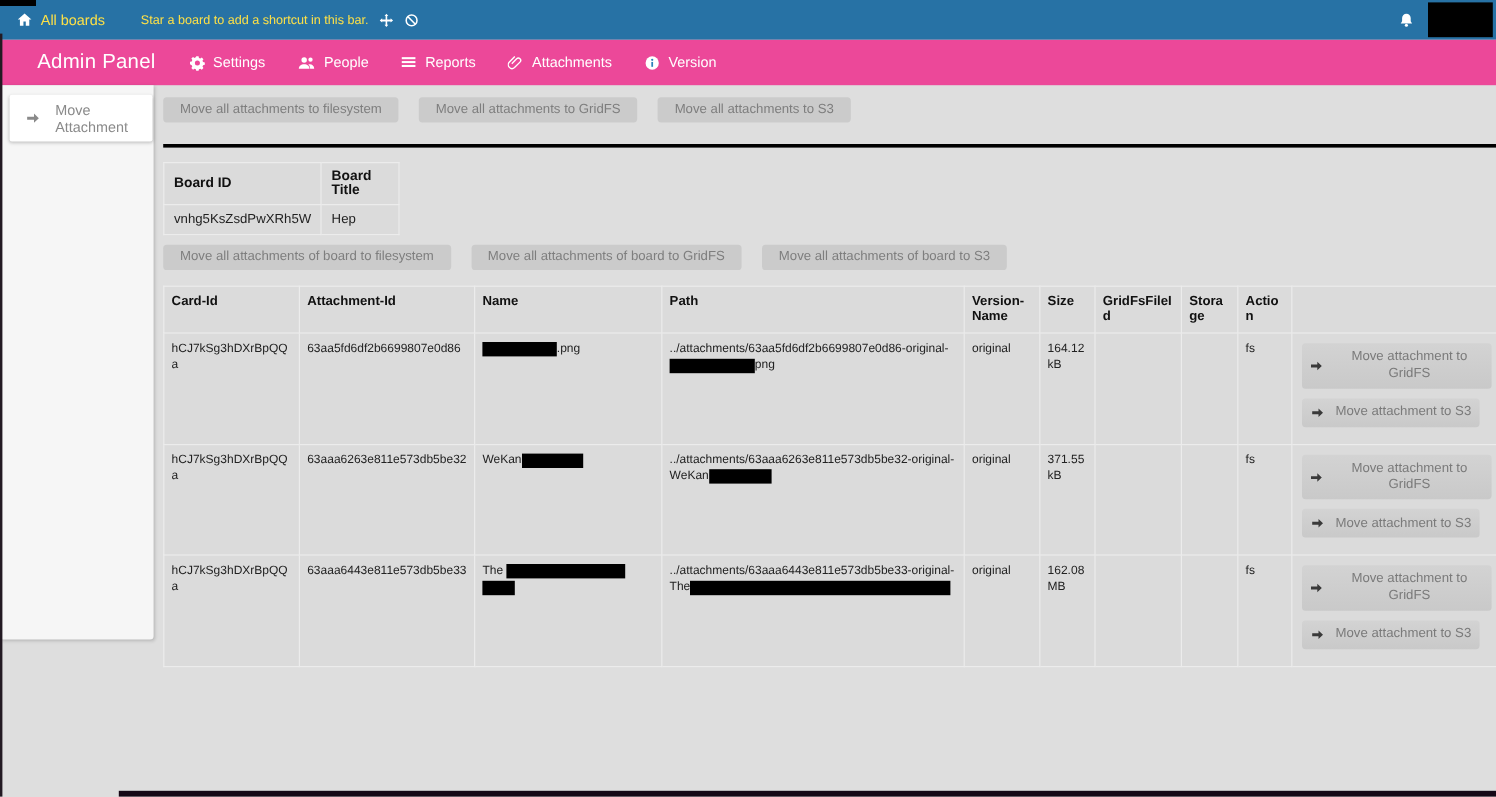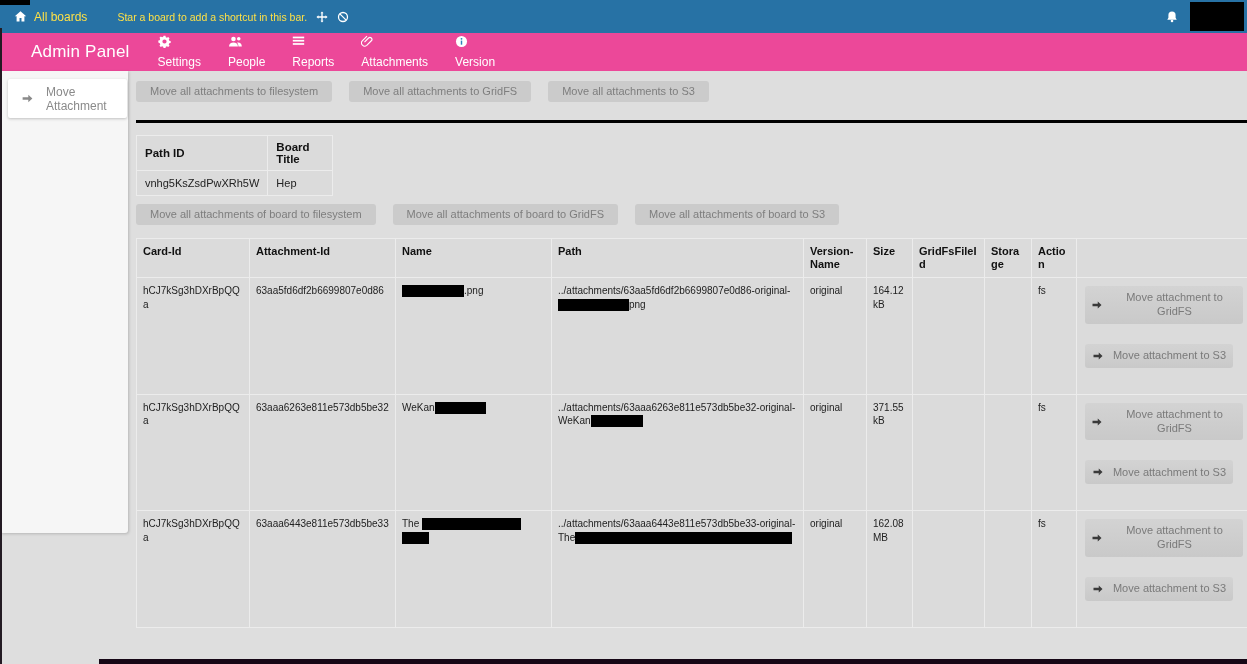--- a/index.html
+++ b/index.html
@@ -12,21 +12,21 @@
   .topbar{height:33px;background:#2772a5;display:flex;align-items:center;color:#fde047;position:relative;}
   .tb-left{display:flex;align-items:center;gap:7px;margin-left:14px;font-size:12px;cursor:pointer;}
   .tb-star{display:flex;align-items:center;gap:9px;margin-left:30px;font-size:10.5px;}
   .tb-star .ic{cursor:pointer;display:flex;align-items:center;}
   .tb-right{margin-left:auto;display:flex;align-items:center;gap:11px;margin-right:3px;}
   .redacted-user{width:54px;height:29px;background:#000;}
   
   .header{height:38px;background:#ec4899;display:flex;align-items:center;color:#fff;}
   .header .title{margin-left:31px;font-size:17px;font-weight:normal;letter-spacing:.2px;}
   .hnav{display:flex;margin-left:28px;gap:27px;font-size:12px;}
-  .hnav .nav-item{display:flex;align-items:flex-start;gap:7px;cursor:pointer;flex-direction:column;}
+  .hnav .nav-item{display:flex;align-items:center;gap:7px;cursor:pointer;}
   
   .content{display:flex;align-items:flex-start;}
   .sidebar{width:128px;height:462px;background:#f6f6f6;box-shadow:1px 1px 3px rgba(0,0,0,.18);border-radius:0 0 3px 3px;flex:none;}
   .sidebar-card{margin:8px 1px 0 8px;height:39px;background:#fff;border-radius:2px;
     box-shadow:0 1px 3px rgba(0,0,0,.22);display:flex;align-items:center;gap:12px;
     padding-left:13px;color:#8a8a8a;font-size:12px;cursor:pointer;justify-content:center;}
   .main{flex:1;padding:10px 0 16px 8px;min-width:0;}
   .btn-row{display:flex;gap:17px;}
   .btn{background:#cbcbcb;color:#7e7e7e;font-size:11px;font-family:inherit;border:none;border-radius:3px;
     padding:5px 14px;cursor:pointer;line-height:1;}
@@ -40,21 +40,21 @@
   .board-btn-row{margin:8px 0 13px 0;}
   
   .att-table{table-layout:fixed;width:1111px;font-size:10px;}
   .att-table th{background:#dbdbdb;border:1px solid #ececec;text-align:left;vertical-align:top;
     font-weight:bold;color:#111;font-size:11px;padding:6px 6px;line-height:1.2;overflow-wrap:break-word;}
   .att-table td{background:#dbdbdb;border:1px solid #ececec;text-align:left;vertical-align:top;
     color:#222;padding:6px 6px;height:76px;line-height:1.35;word-break:break-word;}
   .redacted{display:inline-block;background:#000;height:12px;vertical-align:text-bottom;margin-bottom:-1px;}
   .row-btn{display:flex;align-items:center;justify-content:center;gap:9px;background:#cdcdcd;
     background:linear-gradient(#d3d3d3,#c9c9c9);border:none;border-radius:3px;color:#7a7a7a;
-    font-size:11px;font-family:inherit;padding:5px 6px;margin:2px 0 20px 2px;cursor:pointer;line-height:1.25;}
+    font-size:11px;font-family:inherit;padding:5px 6px;margin:2px 0 8px 2px;cursor:pointer;line-height:1.25;}
   .row-btn.w1{width:158px;min-height:35px;}
   .row-btn.w2{width:148px;min-height:24px;}
   .row-btn svg{flex:none;}
   
   .chip-topleft{position:absolute;left:0;top:0;width:30px;height:5px;background:#000;}
   .edge-left{position:absolute;left:0;top:28px;width:2px;bottom:0;background:#231a23;}
   .strip-bottom{position:absolute;left:99px;right:0;bottom:0;height:5px;background:#160716;}
   .ic{display:inline-flex;align-items:center;}
 </style>
 </head>
@@ -168,21 +168,21 @@
 
     <hr class="black-hr">
 
     <table class="board-table">
       <colgroup>
           <col style="width:115px">
           <col style="width:65px">
         </colgroup>
       <thead>
         <tr>
-          <th>Path ID</th>
+          <th>Board ID</th>
           <th>Board Title</th>
         </tr>
       </thead>
       <tbody>
         <tr>
           <td>vnhg5KsZsdPwXRh5W</td>
           <td>Hep</td>
         </tr>
       </tbody>
     </table>

